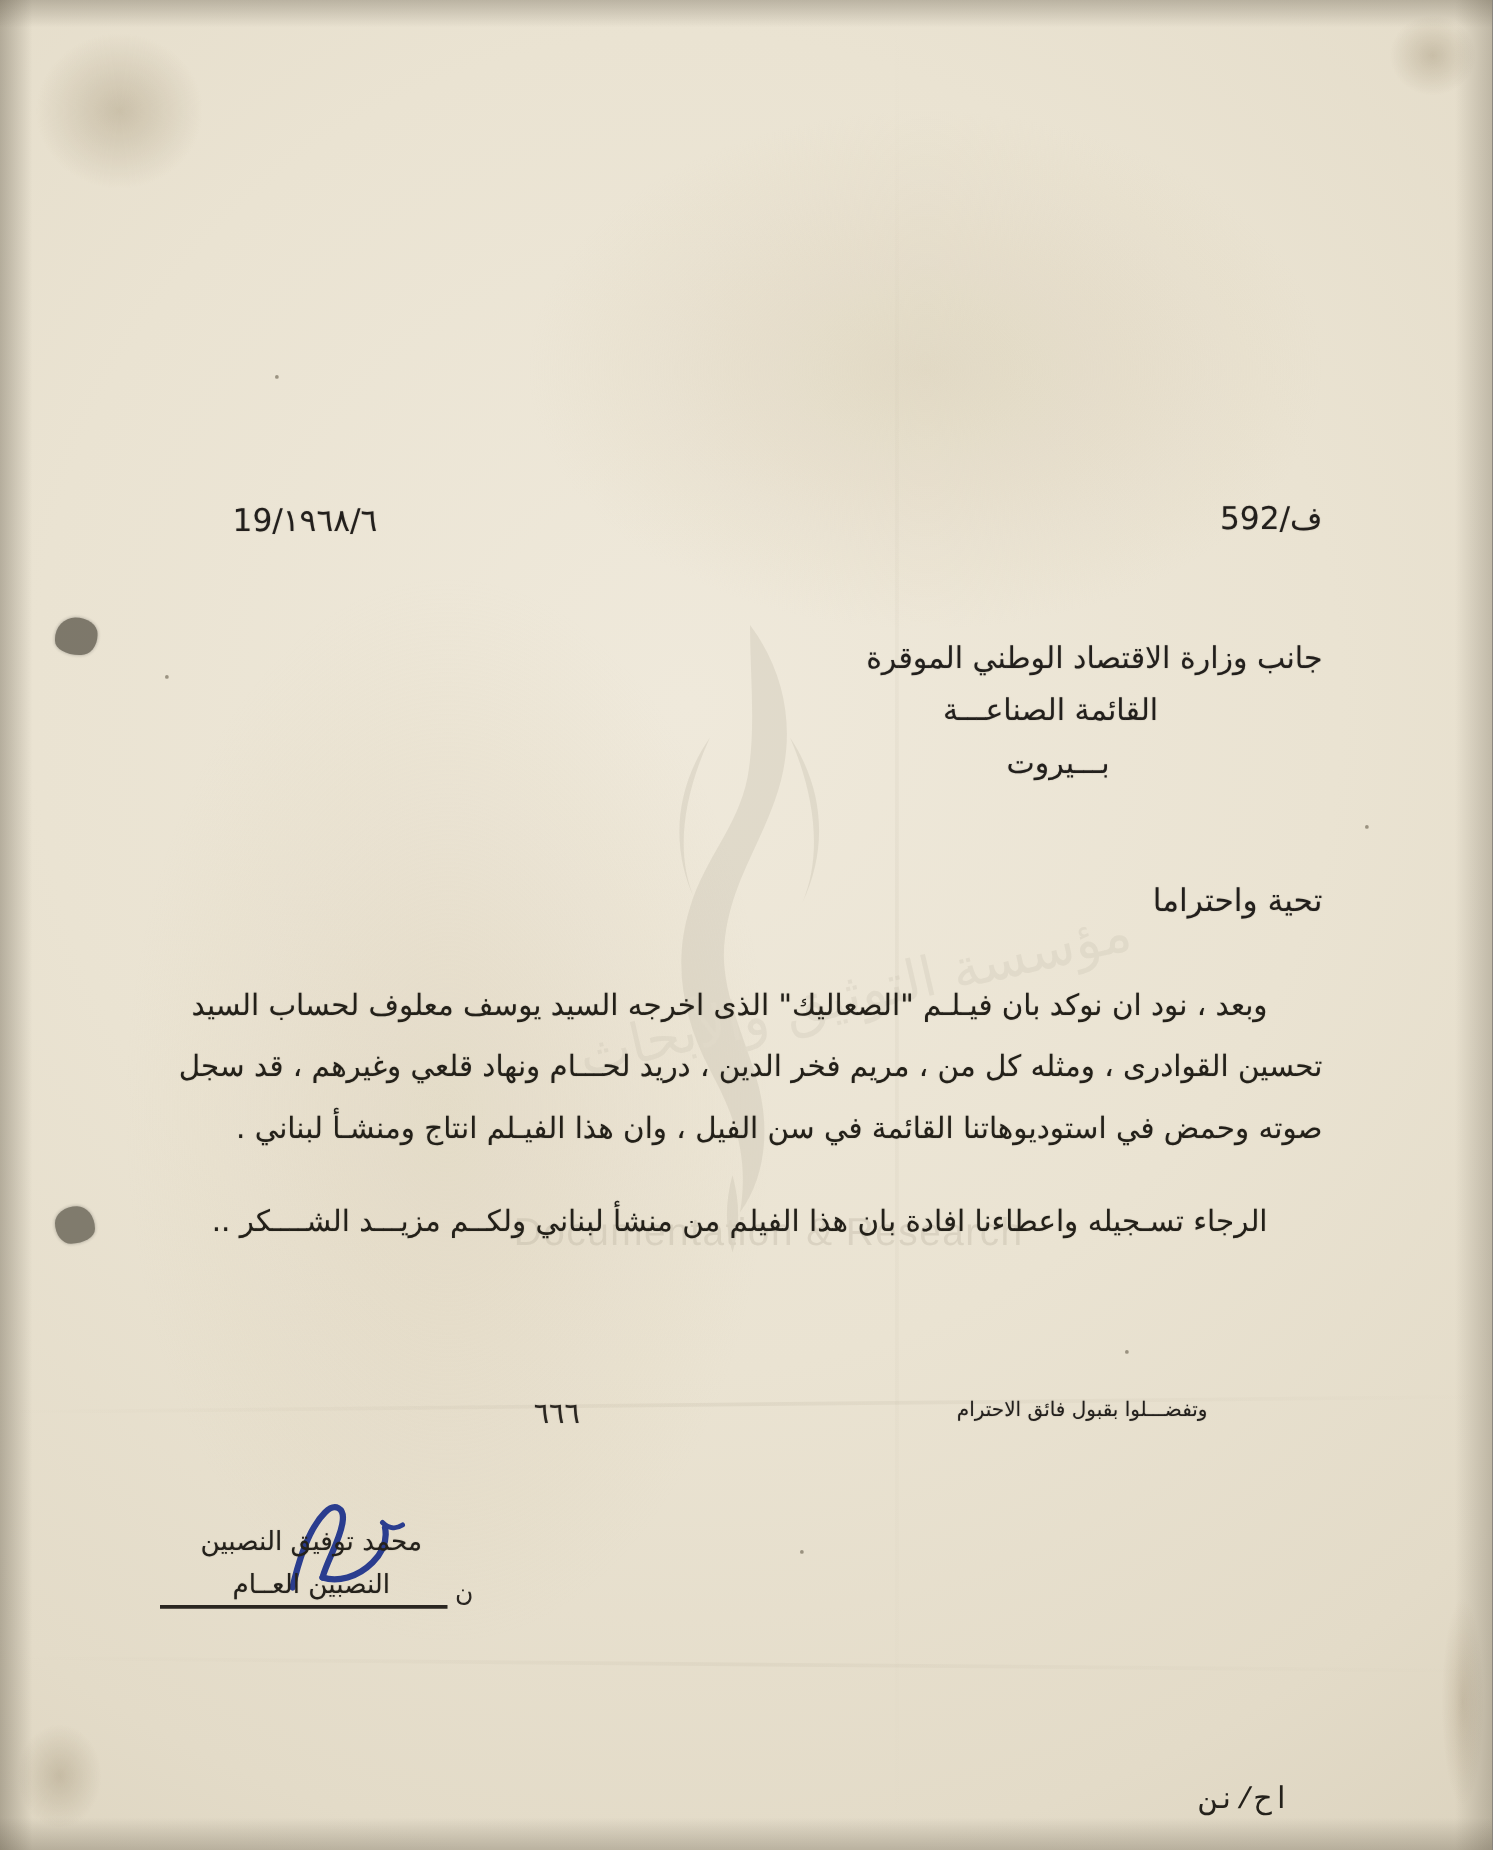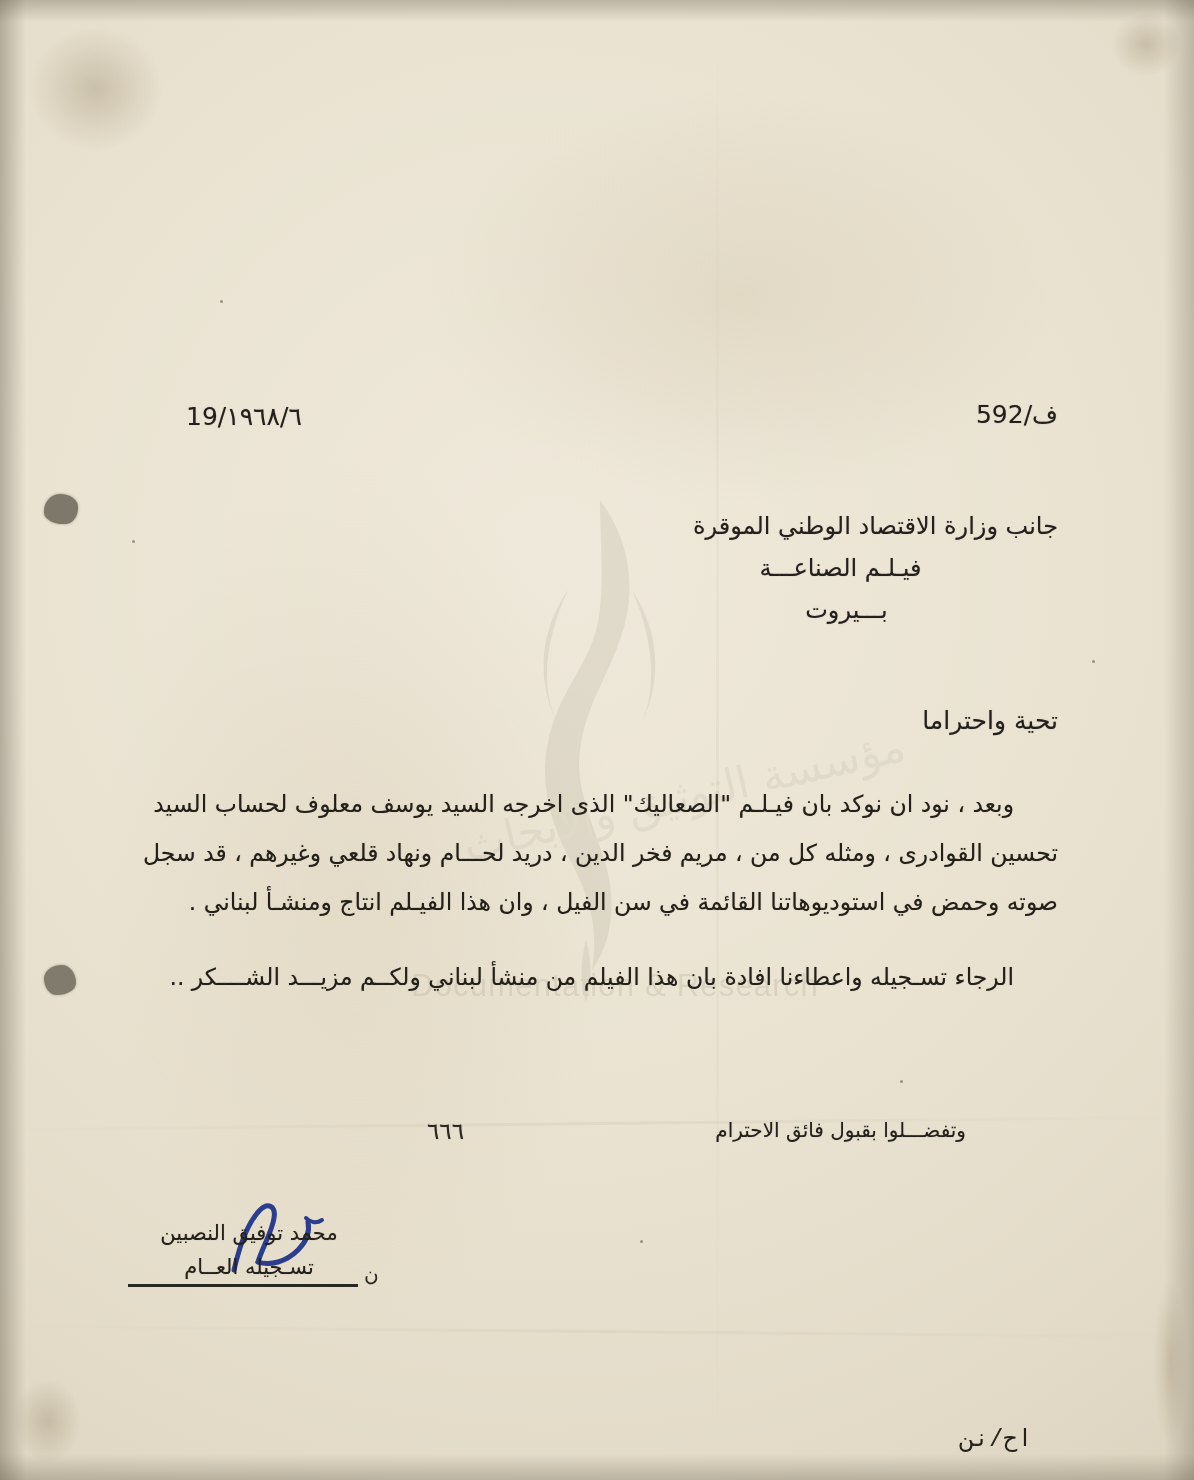--- a/index.html
+++ b/index.html
@@ -167,21 +167,21 @@
     font-size: 23.5px;
     line-height: 49px;
     text-shadow: 0 0 1px rgba(40,35,30,0.3);
   }
   .body-block p { margin: 0 0 26px 0; }
   .body-block .indent { text-indent: 44px; }
 
   .closing {
     top: 1118px;
     right: 228px;
-    font-size: 20px;
+    font-size: 16px;
     letter-spacing: 1px;
   }
   .closing-marks {
     top: 1118px;
     right: 730px;
     font-size: 23px;
     color: #2a2620;
   }
 
   .sig-line {
@@ -269,21 +269,21 @@
     </svg>
     <div class="wm-arabic">مؤسسة التوثيق والأبحاث</div>
     <div class="wm-text">Documentation &amp; Research</div>
   </div>
 
   <div class="doc-text ref-no">ف/592</div>
   <div class="doc-text date">١٩٦٨/٦/19</div>
 
   <div class="doc-text addr">
     <div class="l1">جانب وزارة الاقتصاد الوطني الموقرة</div>
-    <div class="l2">فيـلـم الصناعـــة</div>
+    <div class="l2">القائمة الصناعـــة</div>
     <div class="l3">بـــيروت</div>
   </div>
 
   <div class="doc-text salutation">تحية واحتراما</div>
 
   <div class="body-block">
     <p class="indent">وبعد ، نود ان نوكد بان فيـلـم "الصعاليك" الذى اخرجه السيد يوسف معلوف لحساب السيد تحسين القوادرى ، ومثله كل من ، مريم فخر الدين ، دريد لحـــام ونهاد قلعي وغيرهم ، قد سجل صوته وحمض في استوديوهاتنا القائمة في سن الفيل ، وان هذا الفيـلم انتاج ومنشـأ لبناني .</p>
     <p class="indent">الرجاء تسـجيله واعطاءنا افادة بان هذا الفيلم من منشأ لبناني ولكــم مزيـــد الشــــكر ..</p>
   </div>
 
@@ -294,21 +294,21 @@
     <svg viewBox="0 0 120 90" width="120" height="90" aria-hidden="true">
       <path d="M16 78 C22 52 30 30 42 18 C50 10 58 14 56 26 C54 40 44 56 40 70" fill="none" stroke="#2a3d8f" stroke-width="5" stroke-linecap="round"></path>
       <path d="M40 70 C52 74 68 70 80 58 C88 50 92 40 90 30" fill="none" stroke="#2a3d8f" stroke-width="5" stroke-linecap="round"></path>
       <path d="M88 26 C92 30 98 32 104 28" fill="none" stroke="#2a3d8f" stroke-width="4" stroke-linecap="round"></path>
     </svg>
   </div>
   <div class="sig-line"></div>
   <div class="sig-tick">ن</div>
   <div class="sig-name">
     <div>محمد توفيق النصبين</div>
-    <div>تسـجيله العــام</div>
+    <div>النصبين العــام</div>
   </div>
 
   <div class="initials">اح/نن</div>
 
   <div class="dust" style="left:220px; top:300px;"></div>
   <div class="dust" style="left:132px; top:540px;"></div>
   <div class="dust" style="left:1092px; top:660px;"></div>
   <div class="dust" style="left:640px; top:1240px;"></div>
   <div class="dust" style="left:900px; top:1080px;"></div>
 </div>

